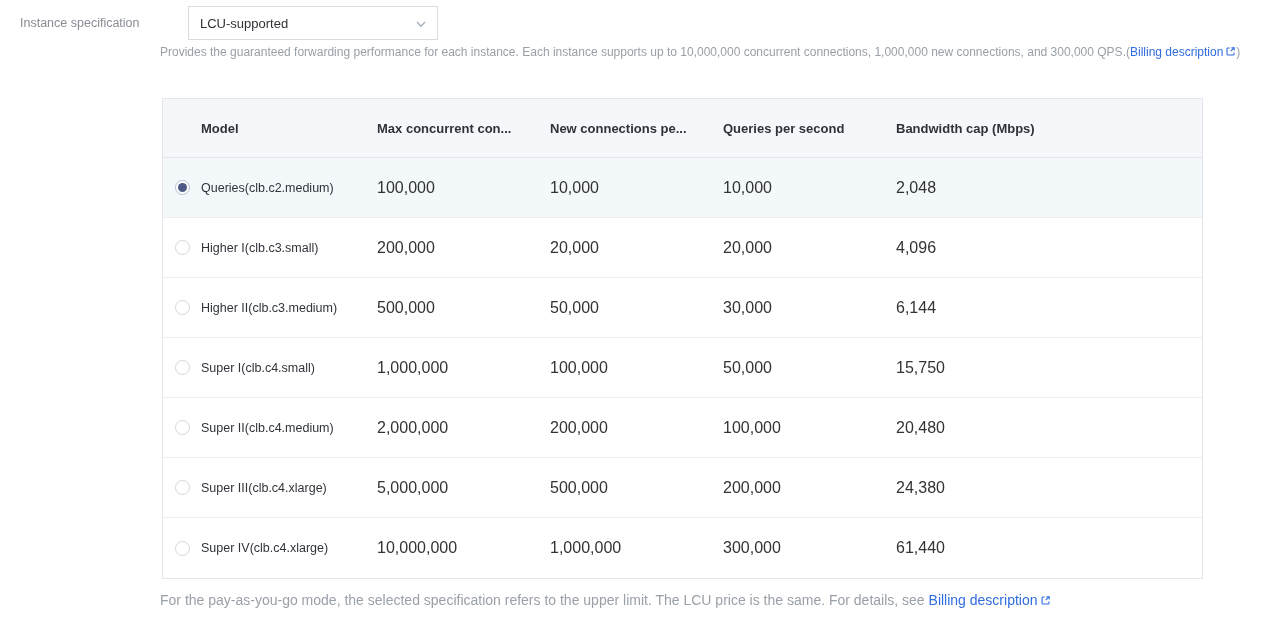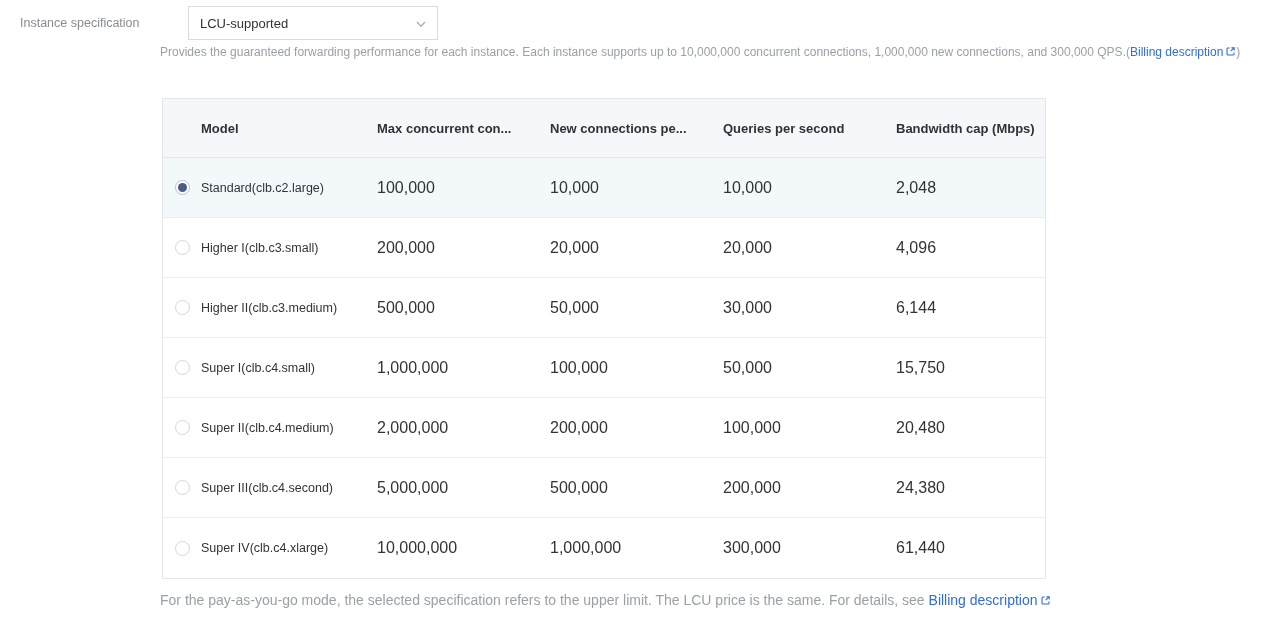--- a/index.html
+++ b/index.html
@@ -22,21 +22,21 @@
     font-size: 13px; color: #2f3338; cursor: pointer; margin-left: 28px;
   }
   .dropdown .chev { position: absolute; right: 10px; top: 11px; color: #a8b0bc; }
   .description {
     position: absolute; left: 160px; top: 45px;
     font-size: 12px; color: #9aa0a8; white-space: nowrap; line-height: 15px;
   }
   a.blue-link { color: var(--link, #2f6cdf); text-decoration: none; cursor: pointer; }
   .ext-icon { display: inline-block; vertical-align: -1px; margin-left: 2px; color: var(--link, #2f6cdf); }
   .spec-table {
-    position: absolute; left: 162px; top: 98px; width: 884px;
+    position: absolute; left: 162px; top: 98px; width: 1041px;
     border: 1px solid #e4e6eb; background: #86efac;
   }
   .thead, .trow {
     display: grid;
     grid-template-columns: 38px 176px 173px 173px 173px auto;
     align-items: center;
   }
   .thead {
     height: 59px; background: var(--header-bg, #f6f7fa);
     border-bottom: 1px solid #e4e6eb;
@@ -92,21 +92,21 @@
     <div>Max concurrent con...</div>
     <div>New connections pe...</div>
     <div>Queries per second</div>
     <div>Bandwidth cap (Mbps)</div>
   </div>
   <div>
   <div class="trow selected">
     <div class="radio-cell">
           <span class="radio checked"></span>
         </div>
-    <div class="model-cell">Standard(clb.c2.large)</div>
+    <div class="model-cell">Queries(clb.c2.medium)</div>
     <div class="num-cell">100,000</div>
     <div class="num-cell">10,000</div>
     <div class="num-cell">10,000</div>
     <div class="num-cell">2,048</div>
   </div>
 
   <div class="trow">
     <div class="radio-cell">
           <span class="radio"></span>
         </div>
@@ -147,21 +147,21 @@
     <div class="num-cell">2,000,000</div>
     <div class="num-cell">200,000</div>
     <div class="num-cell">100,000</div>
     <div class="num-cell">20,480</div>
   </div>
 
   <div class="trow">
     <div class="radio-cell">
           <span class="radio"></span>
         </div>
-    <div class="model-cell">Super III(clb.c4.second)</div>
+    <div class="model-cell">Super III(clb.c4.xlarge)</div>
     <div class="num-cell">5,000,000</div>
     <div class="num-cell">500,000</div>
     <div class="num-cell">200,000</div>
     <div class="num-cell">24,380</div>
   </div>
 
   <div class="trow">
     <div class="radio-cell">
           <span class="radio"></span>
         </div>

